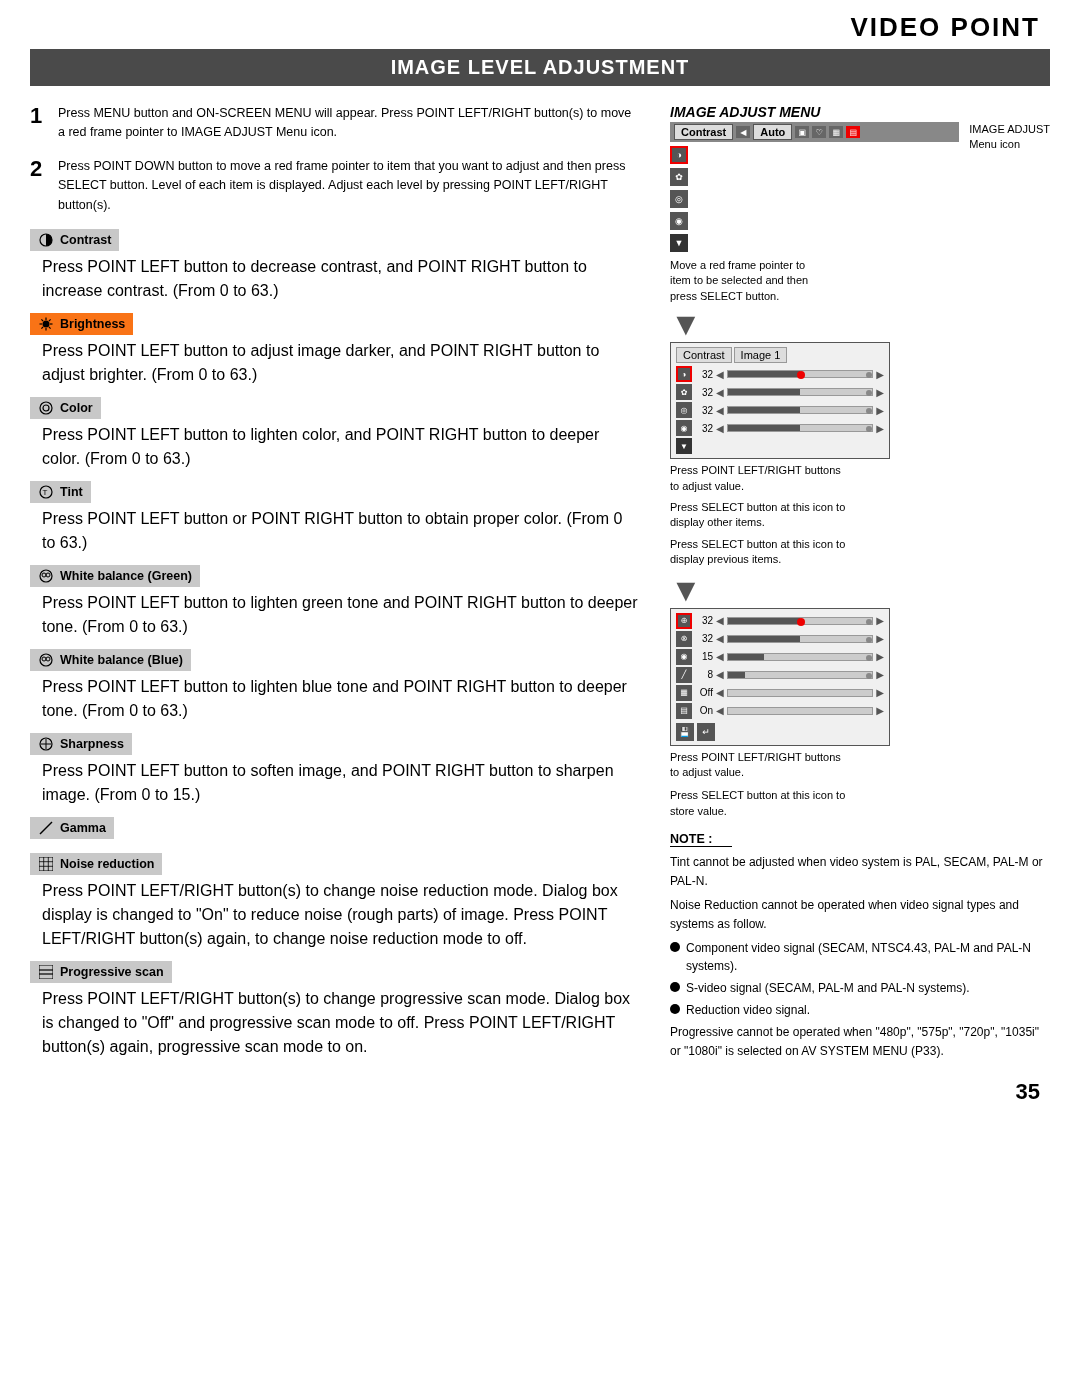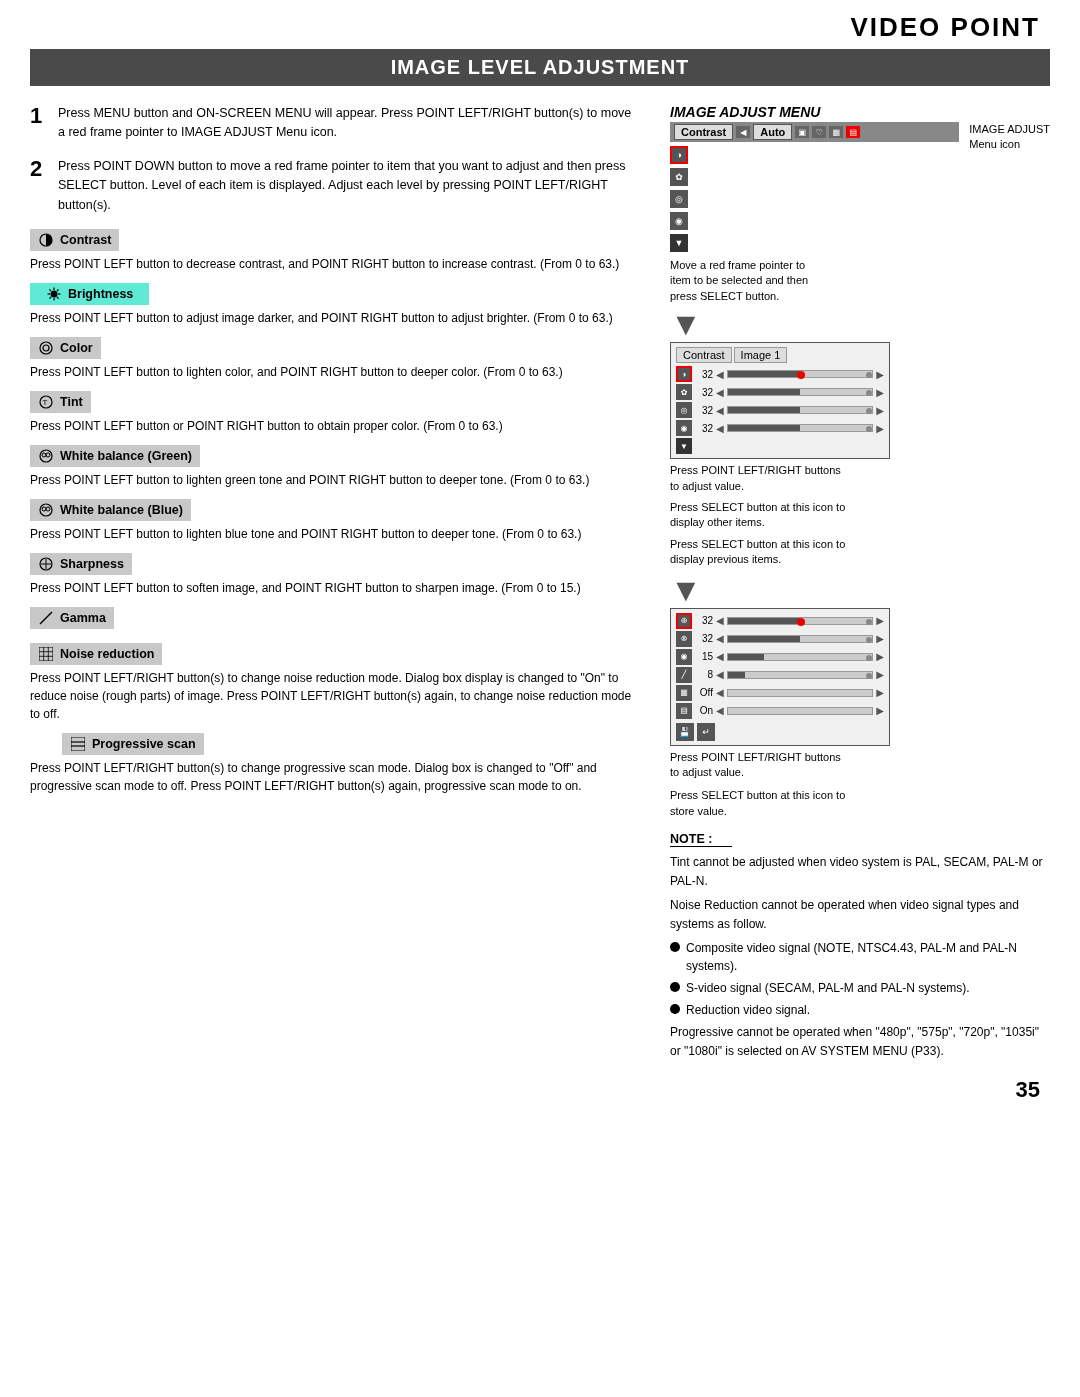--- a/index.html
+++ b/index.html
@@ -78,23 +78,23 @@
 
     
     .feature-section {
       margin-bottom: 10px;
     }
     .feature-label {
       font-weight: bold;
       font-size: 12.5px;
     }
     .feature-desc {
-      font-size: 12px;
+      font-size: 16px;
       line-height: 1.5;
-      margin-left: 0;
+      margin-left: 12px;
     }
 
     
     .img-adjust-title {
       font-weight: bold;
       font-size: 14px;
       margin-bottom: 2px;
       font-style: italic;
     }
 
@@ -171,21 +171,21 @@
               <circle cx="7" cy="7" r="6" fill="none" stroke="#000" stroke-width="1.2"></circle>
               <path d="M7 1 A6 6 0 0 1 7 13 Z" fill="#000"></path>
             </svg>
         </span>
         <span class="feature-label">Contrast</span>
       </div>
       <div class="feature-desc">Press POINT LEFT button to decrease contrast, and POINT RIGHT button to increase contrast.  (From 0 to 63.)</div>
     </div>
 
     <div class="feature-section">
-      <div style="display:inline-flex;align-items:center;gap:6px;background:#5eead4;padding:3px 16px;margin-bottom:4px;">
+      <div style="display:inline-flex;align-items:center;gap:6px;background:#f97316;padding:3px 8px;margin-bottom:4px;">
         <span style="width:16px;height:16px;display:inline-flex;align-items:center;justify-content:center;">
           <svg width="14" height="14" viewBox="0 0 14 14">
               <circle cx="7" cy="7" r="3.5" fill="#000"></circle>
               <line x1="7" y1="0.5" x2="7" y2="3" stroke="#000" stroke-width="1.2"></line>
               <line x1="7" y1="11" x2="7" y2="13.5" stroke="#000" stroke-width="1.2"></line>
               <line x1="0.5" y1="7" x2="3" y2="7" stroke="#000" stroke-width="1.2"></line>
               <line x1="11" y1="7" x2="13.5" y2="7" stroke="#000" stroke-width="1.2"></line>
               <line x1="2.4" y1="2.4" x2="4.1" y2="4.1" stroke="#000" stroke-width="1.2"></line>
               <line x1="9.9" y1="9.9" x2="11.6" y2="11.6" stroke="#000" stroke-width="1.2"></line>
               <line x1="11.6" y1="2.4" x2="9.9" y2="4.1" stroke="#000" stroke-width="1.2"></line>
@@ -288,21 +288,21 @@
             <line x1="4.7" y1="0" x2="4.7" y2="14" stroke="#000" stroke-width="0.8"></line>
             <line x1="9.3" y1="0" x2="9.3" y2="14" stroke="#000" stroke-width="0.8"></line>
           </svg>
         </span>
         <span class="feature-label">Noise reduction</span>
       </div>
       <div class="feature-desc">Press POINT LEFT/RIGHT button(s) to change noise reduction mode. Dialog box display is changed to "On" to reduce noise (rough parts) of image.  Press POINT LEFT/RIGHT button(s) again, to change noise reduction mode to off.</div>
     </div>
 
     <div class="feature-section">
-      <div style="display:inline-flex;align-items:center;gap:6px;background:#c8c8c8;padding:3px 8px;margin-bottom:4px;margin-left:32px;">
+      <div style="display:inline-flex;align-items:center;gap:6px;background:#c8c8c8;padding:3px 8px;margin-bottom:4px;">
         <span style="width:16px;height:16px;display:inline-flex;align-items:center;justify-content:center;">
           <svg width="14" height="14" viewBox="0 0 14 14">
             <rect x="0" y="0" width="14" height="14" fill="none" stroke="#000" stroke-width="1"></rect>
             <line x1="0" y1="5" x2="14" y2="5" stroke="#000" stroke-width="1.2"></line>
             <line x1="0" y1="9" x2="14" y2="9" stroke="#000" stroke-width="1.2"></line>
           </svg>
         </span>
         <span class="feature-label">Progressive scan</span>
       </div>
       <div class="feature-desc">Press POINT LEFT/RIGHT button(s) to change progressive scan mode.  Dialog box is changed to "Off" and progressive scan mode to off.  Press POINT LEFT/RIGHT button(s) again, progressive scan mode to on.</div>
@@ -482,21 +482,21 @@
 
     <div style="font-size:11px;line-height:1.4;margin:4px 0;">Press POINT LEFT/RIGHT buttons<br>to adjust value.</div>
     <div style="font-size:11px;line-height:1.4;margin:8px 0;">Press SELECT button at this icon to<br>store value.</div>
 
     <div class="note-section">
       <div class="note-title">NOTE :</div>
       <div class="note-text">Tint cannot be adjusted when video system is PAL, SECAM, PAL-M or PAL-N.</div>
       <div class="note-text">Noise Reduction cannot be operated when video signal types and systems as follow.</div>
       <div class="note-bullet">
         <div class="bullet-circle"></div>
-        <div>Composite video signal (NOTE, NTSC4.43, PAL-M and PAL-N systems).</div>
+        <div>Component video signal (SECAM, NTSC4.43, PAL-M and PAL-N systems).</div>
       </div>
       <div class="note-bullet">
         <div class="bullet-circle"></div>
         <div>S-video signal (SECAM, PAL-M and PAL-N systems).</div>
       </div>
       <div class="note-bullet">
         <div class="bullet-circle"></div>
         <div>Reduction video signal.</div>
       </div>
       <div class="note-text">Progressive cannot be operated when "480p", "575p", "720p", "1035i" or "1080i" is selected on AV SYSTEM MENU (P33).</div>

